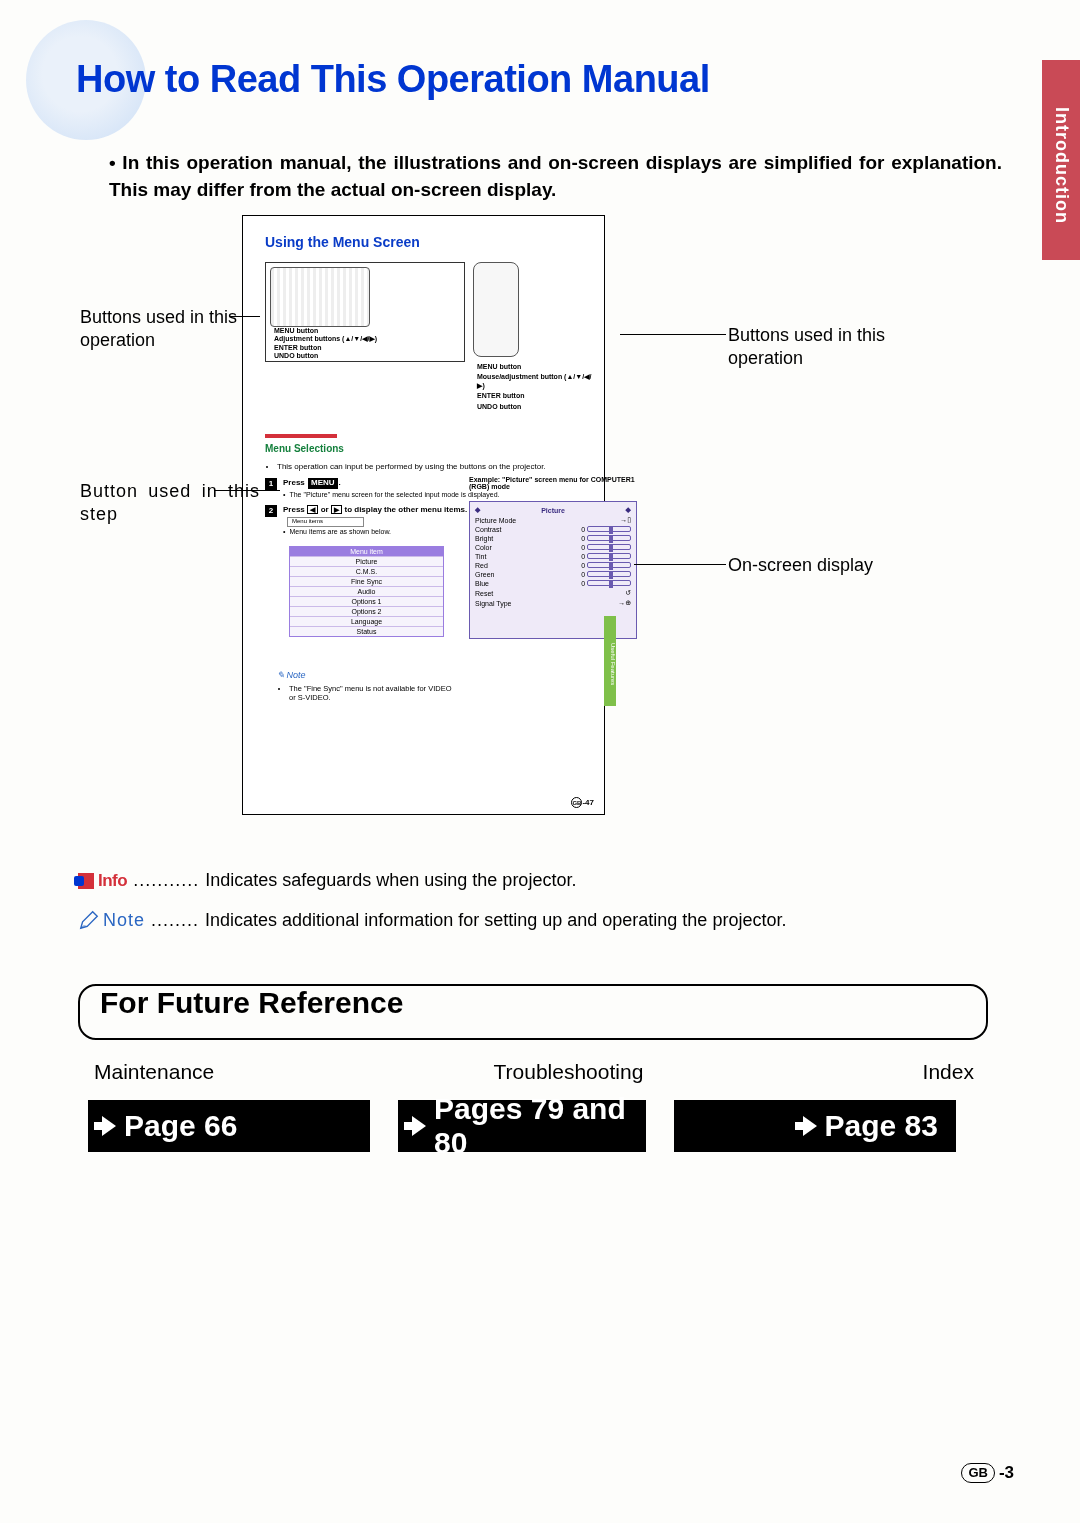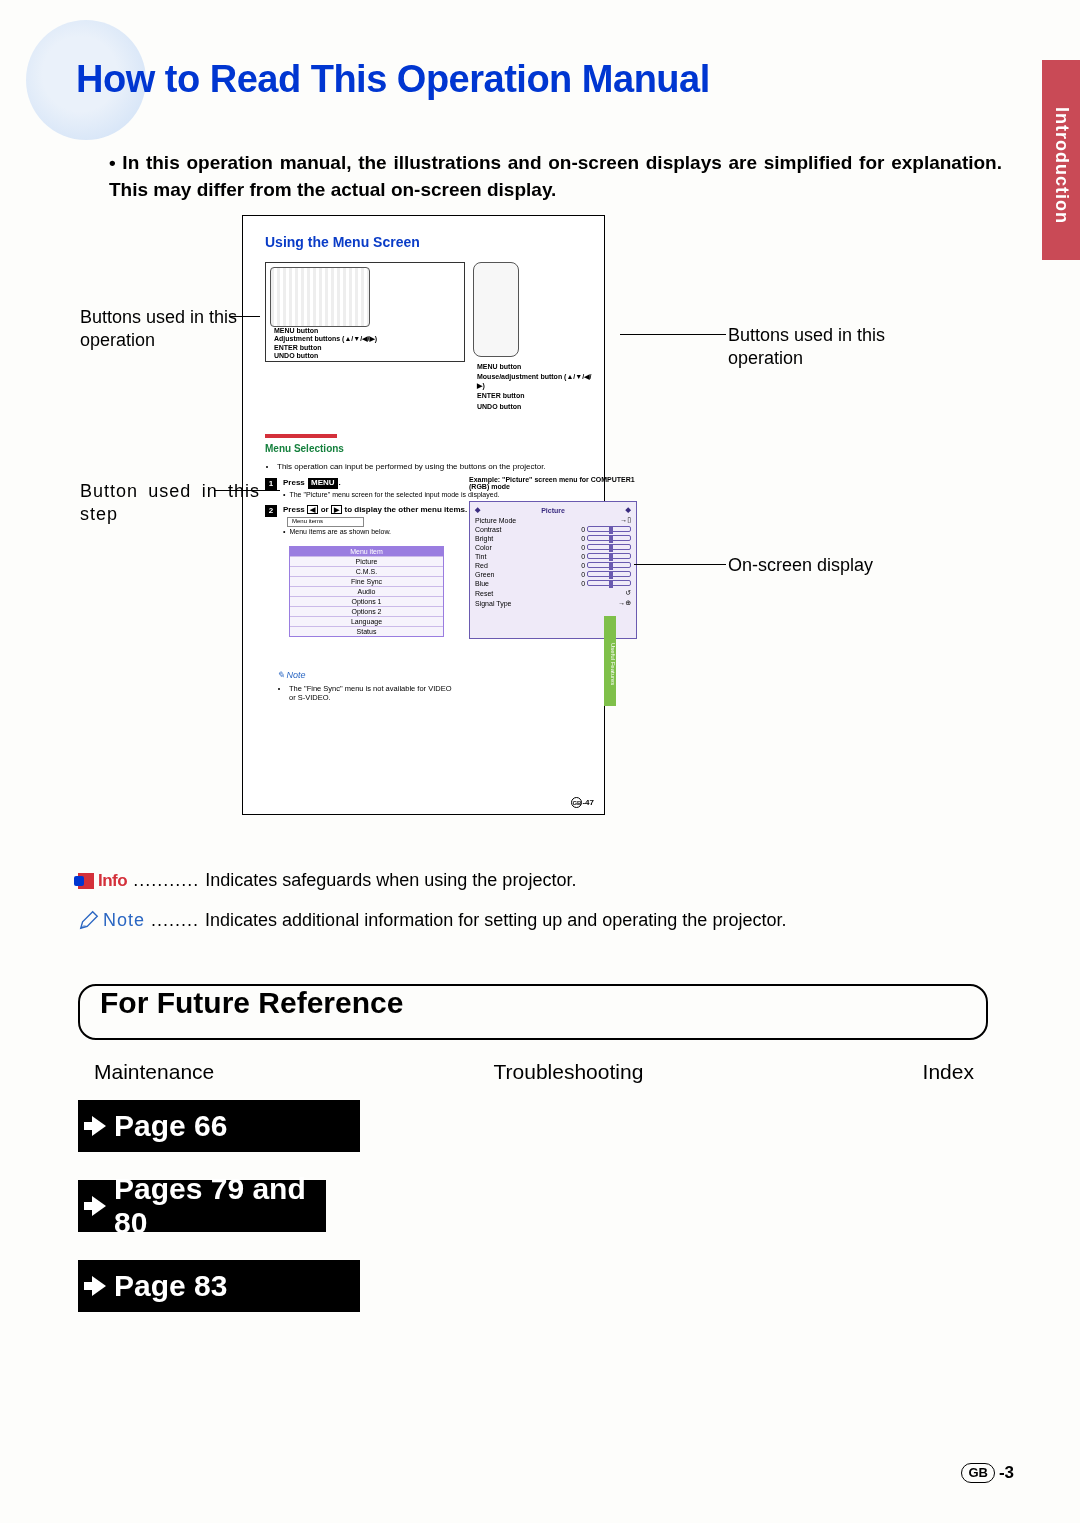--- a/index.html
+++ b/index.html
@@ -397,39 +397,38 @@
     top: 1060px;
     left: 94px;
     width: 880px;
     display: flex;
     justify-content: space-between;
     font-size: 21px;
   }
   .page-btn-row {
     position: absolute;
     top: 1100px;
-    left: 78px;
+    left: 88px;
     display: flex;
     gap: 28px;
-    flex-direction: column;
   }
   .page-btn {
     background: #000;
     color: #fff;
     font-weight: bold;
     font-size: 30px;
     height: 52px;
     display: flex;
     align-items: center;
     padding: 0 18px 0 14px;
     gap: 8px;
   }
   .page-btn.w1 { width: 282px; }
   .page-btn.w2 { width: 248px; }
-  .page-btn.w3 { width: 282px; }
+  .page-btn.w3 { width: 282px; justify-content: flex-end; }
   .arrow-right {
     width: 0; height: 0;
     border-top: 10px solid transparent;
     border-bottom: 10px solid transparent;
     border-left: 14px solid #fff;
     position: relative;
   }
   .arrow-right::before {
     content: '';
     position: absolute;

